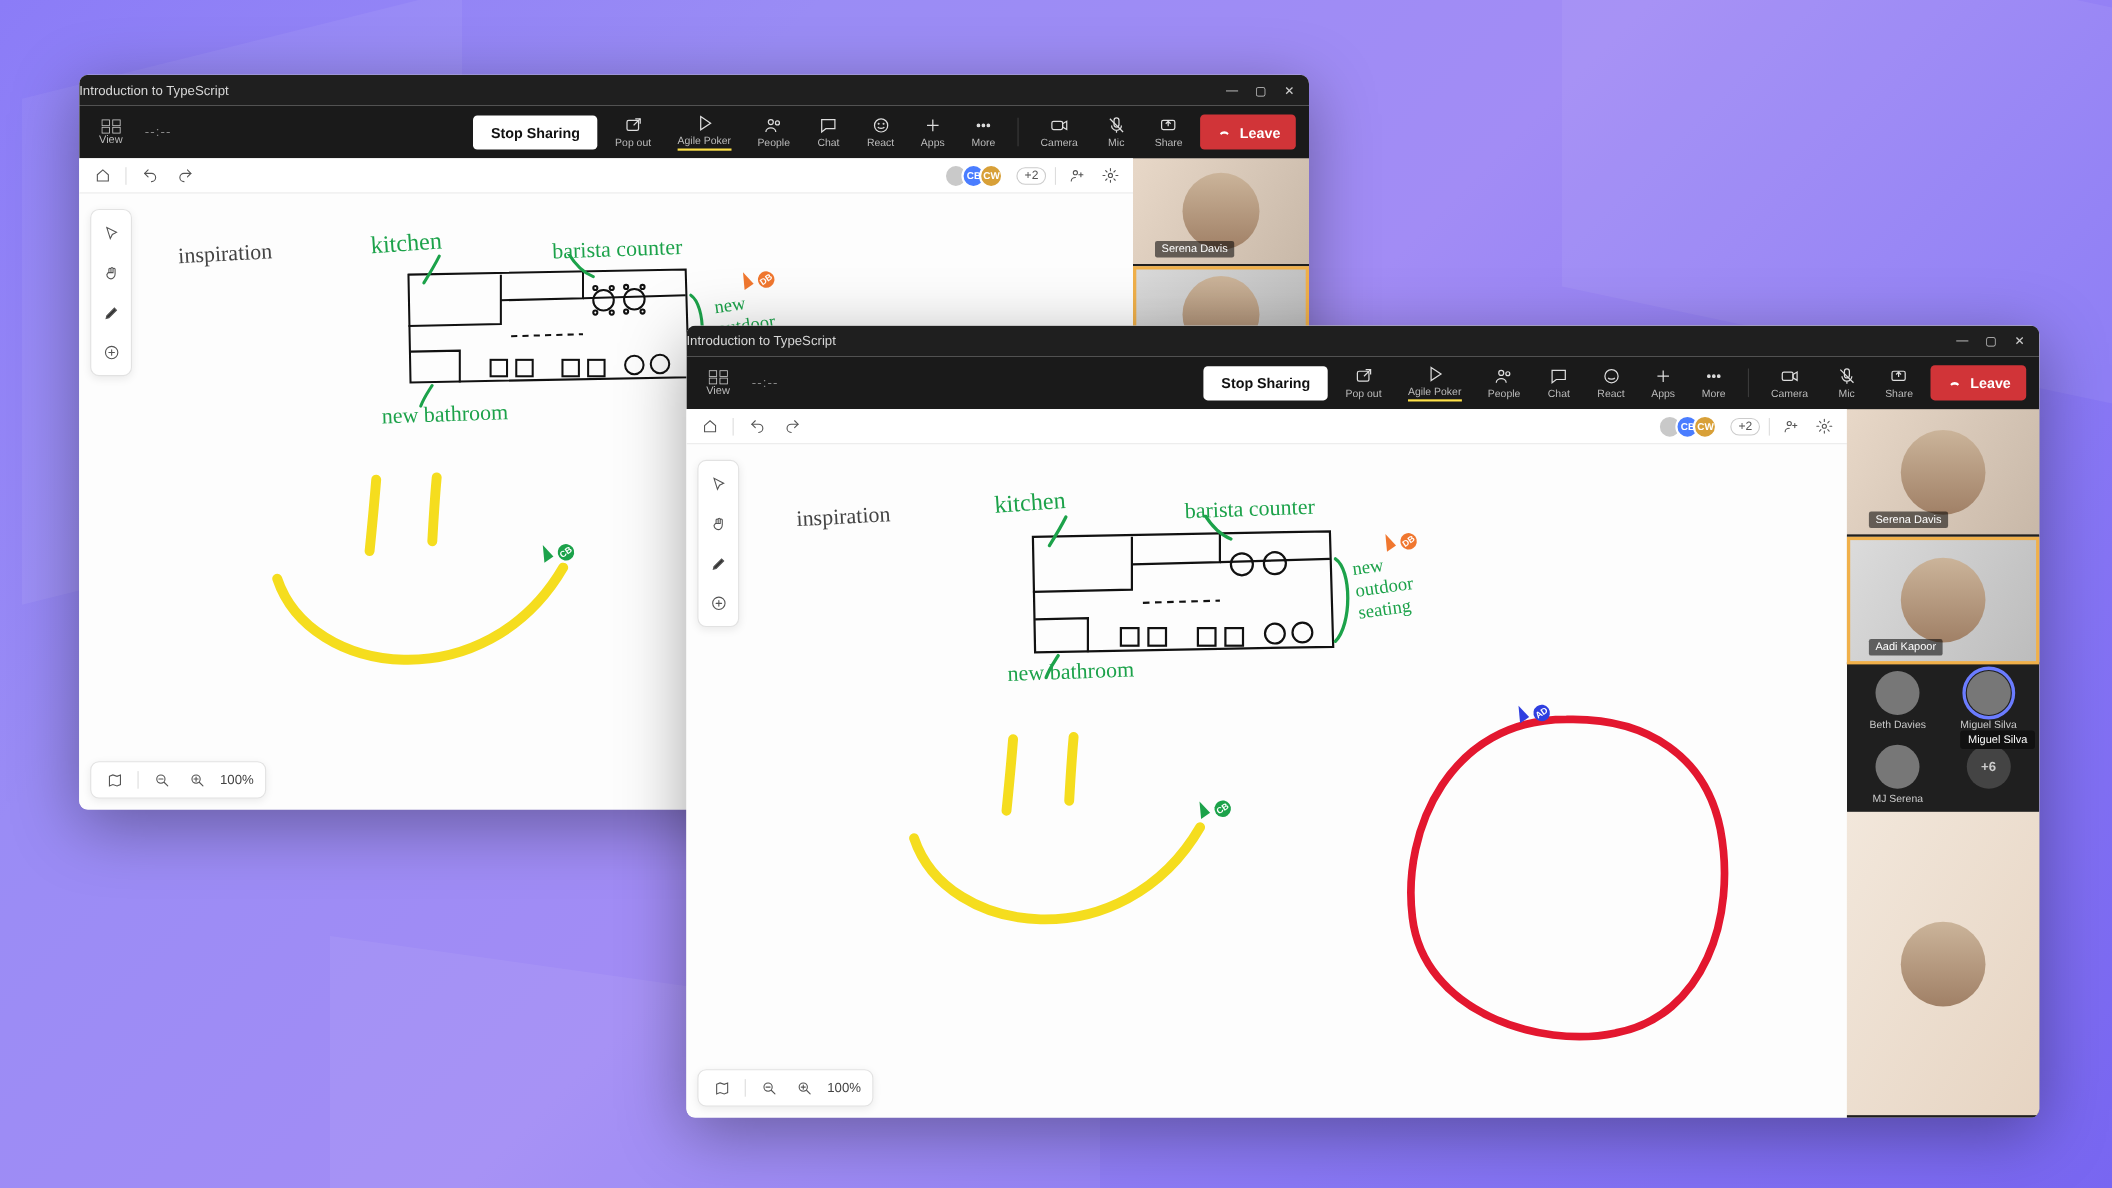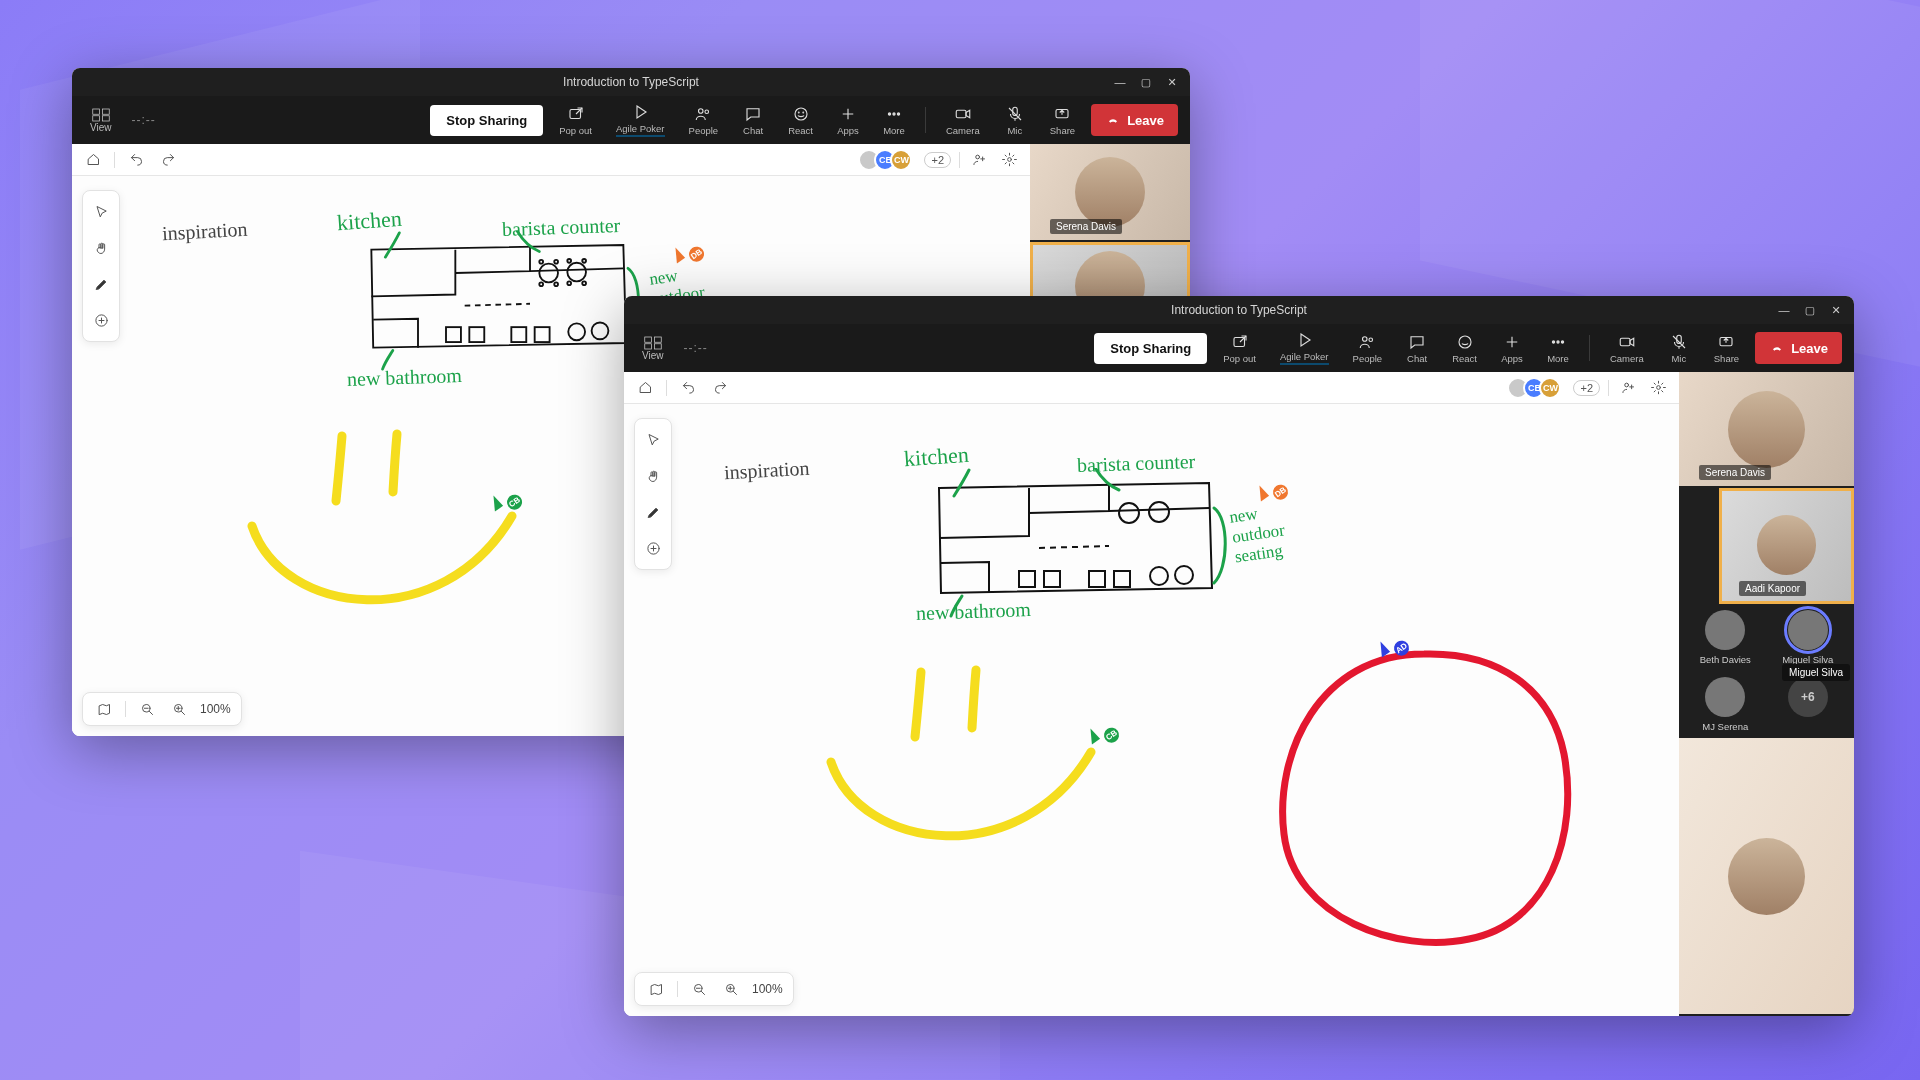--- a/index.html
+++ b/index.html
@@ -11,33 +11,33 @@
   }
   
   .bgdeco { position:absolute; background:rgba(255,255,255,0.06); }
 
   .window {
     position:absolute; background:#fff; border-radius:8px; overflow:hidden;
     box-shadow: 0 14px 60px rgba(0,0,0,0.35);
     display:flex; flex-direction:column;
   }
   .titlebar { height:28px; background:#1f1f1f; color:#d6d6d6; font-size:12px;
-    display:flex; align-items:center; justify-content:center; position:relative;}
+    display:flex; align-items:center; position:relative;}
   .winctrls { position:absolute; right:4px; top:0; height:28px; display:flex; align-items:center; gap:14px; padding:0 8px;}
   .winctrls span { width:12px; height:12px; display:inline-flex; align-items:center; justify-content:center; color:#ccc; font-size:11px;}
 
   .topbar { height:48px; background:#1a1a1a; display:flex; align-items:center; color:#d0d0d0; padding:0 12px; gap:8px;}
   .viewbtn { display:flex; flex-direction:column; align-items:center; font-size:10px; color:#bbb; padding:4px 6px; cursor:pointer;}
   .viewbtn svg { width:18px; height:14px; }
   .timer { font-size:12px; color:#888; margin-left:6px; letter-spacing:1px;}
   .spacer { flex:1; }
   .stop-share { background:#fff; color:#111; font-size:13px; border-radius:4px; padding:8px 16px; font-weight:600; cursor:pointer;}
   .icol { display:flex; flex-direction:column; align-items:center; font-size:9.5px; color:#bbb; padding:2px 8px; gap:2px; cursor:pointer; min-width:38px;}
   .icol svg { width:18px; height:18px; stroke:#ddd; fill:none; stroke-width:1.5;}
-  .icol.underline span { border-bottom:2px solid #0c4a6e; padding-bottom:1px;}
+  .icol.underline span { border-bottom:2px solid #fde047; padding-bottom:1px;}
   .divider { width:1px; height:26px; background:#3a3a3a; margin:0 4px;}
   .leave { background:#d13438; color:#fff; display:flex; align-items:center; gap:6px; border-radius:4px; padding:8px 14px; font-size:13px; font-weight:600; cursor:pointer;}
   .leave svg{width:16px;height:16px;fill:#fff;}
 
   .content { flex:1; display:flex; min-height:0;}
   .canvaswrap { flex:1; display:flex; flex-direction:column; position:relative; background:#f5f5f5;}
   .wbbar { height:32px; background:#fff; border-bottom:1px solid #e6e6e6; display:flex; align-items:center; padding:0 10px; gap:10px;}
   .wbbar .left { display:flex; align-items:center; gap:10px;}
   .wbbar .right { margin-left:auto; display:flex; align-items:center; gap:8px;}
   .ib { width:22px; height:22px; display:flex; align-items:center; justify-content:center; cursor:pointer; color:#555;}
@@ -608,21 +608,21 @@
           <span>100%</span>
         </div>
       </div>
     </div>
 
     <div class="rightpanel big">
       <div class="tile" style="height:116px;background:linear-gradient(120deg,#e8d8c8,#c8b8a8);">
         <div class="face"></div>
           <div class="name">Serena Davis</div>
       </div>
-      <div class="tile outlined" style="height:116px;background:linear-gradient(120deg,#dcdcdc,#bcbcbc);margin-left:40px;">
+      <div class="tile outlined" style="height:116px;background:linear-gradient(120deg,#dcdcdc,#bcbcbc);">
         <div class="face"></div>
           <div class="name">Aadi Kapoor</div>
       </div>
       <div class="smallrow" style="position:relative;">
         <div class="smalltile">
             <div class="circ"></div>
             <div class="nm">Beth Davies</div>
           </div>
         <div class="smalltile">
             <div class="circ outlined"></div>

